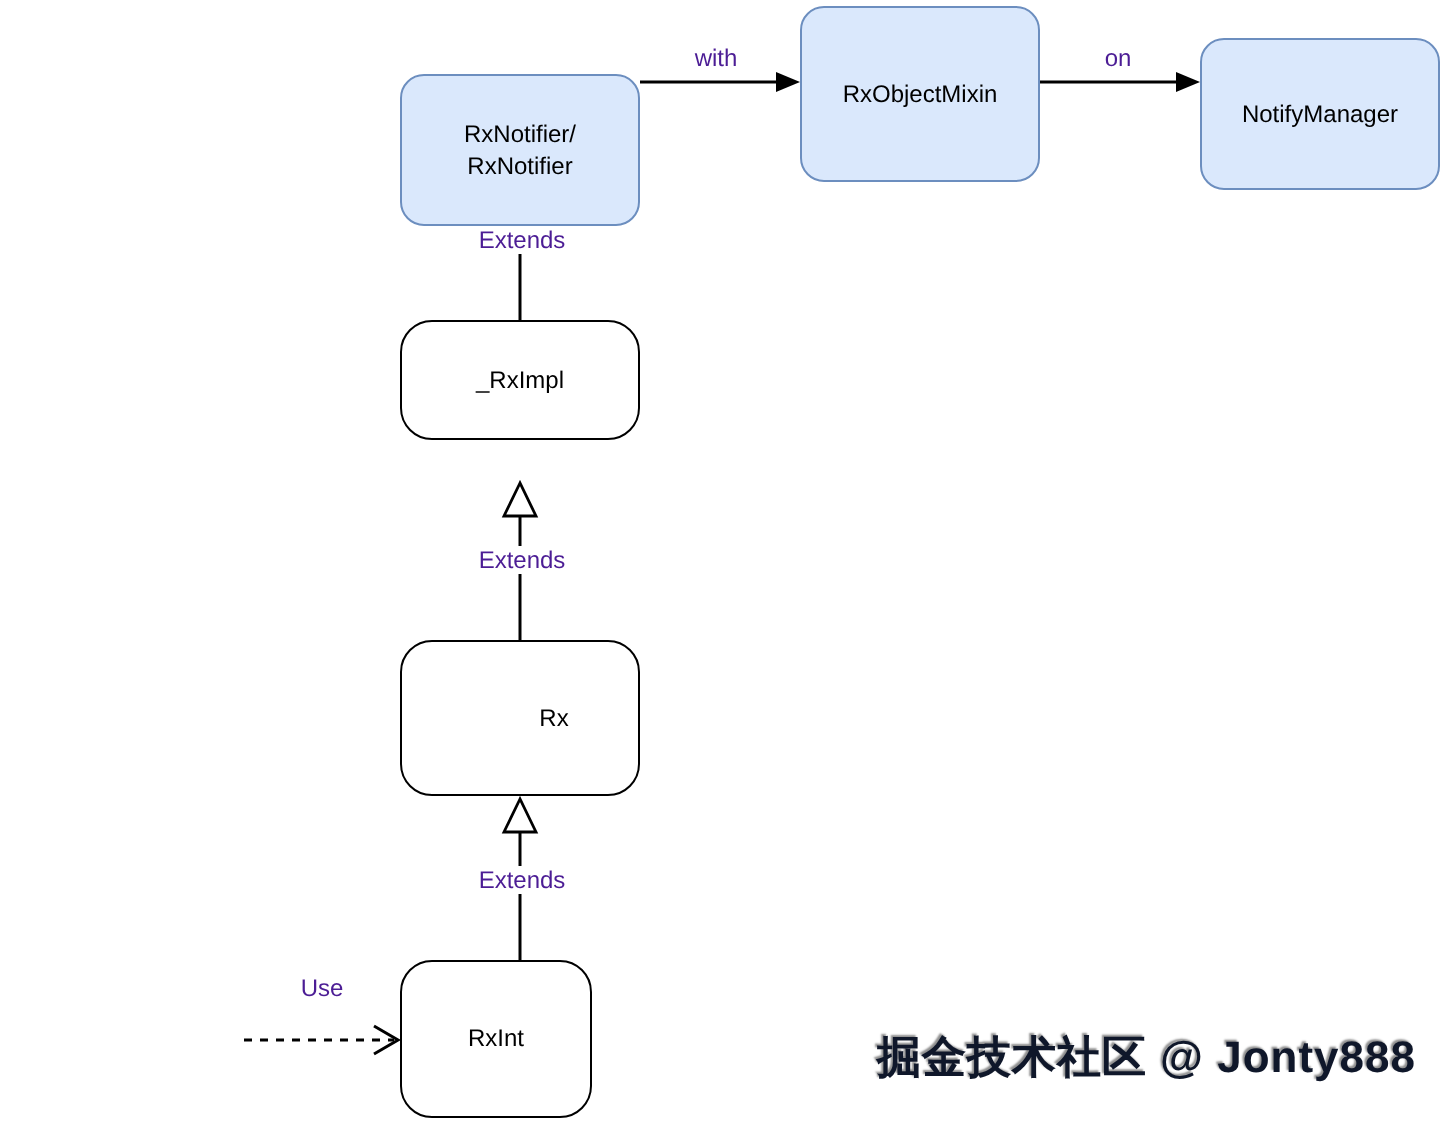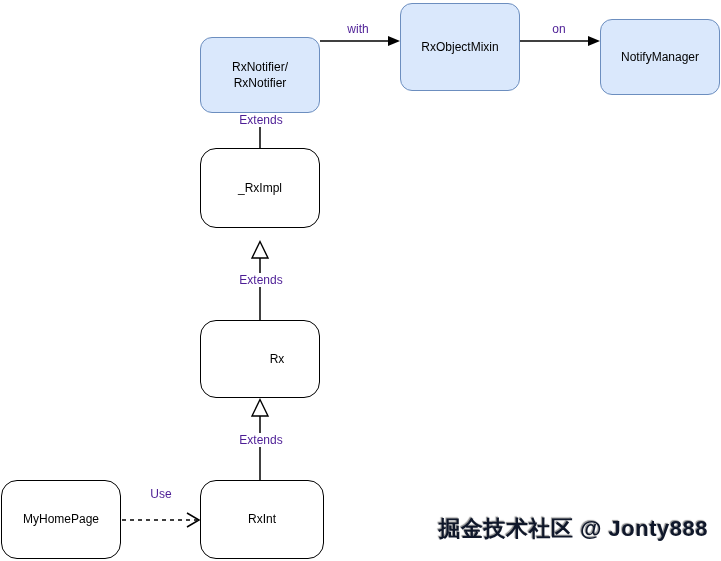--- a/index.html
+++ b/index.html
@@ -123,31 +123,28 @@
     <span>RxNotifier/</span>
     <span>RxNotifier</span>
   </div>
   <div class="node blue" style="left:400px; top:3px; width:120px; height:88px;">
     <span>RxObjectMixin</span>
   </div>
   <div class="node blue" style="left:600px; top:19px; width:120px; height:76px;">
     <span>NotifyManager</span>
   </div>
 
-  <div class="node plain" style="left:200px; top:148px; width:120px; height:80px;">
+  <div class="node plain" style="left:200px; top:160px; width:120px; height:60px;">
     <span>_RxImpl</span>
   </div>
   <div class="node plain" style="left:200px; top:320px; width:120px; height:78px;padding-left:34px;">
     <span>Rx</span>
   </div>
-  <div class="node plain" style="left:200px; top:480px; width:124px; height:79px;">
+  <div class="node plain" style="left:200px; top:480px; width:96px; height:79px;">
     <span>RxInt</span>
-  </div>
-  <div class="node plain" style="left:1px; top:480px; width:120px; height:79px;">
-    <span>MyHomePage</span>
   </div>
 
   <div class="edge-label above-line" style="left:358px; top:29px;">with</div>
   <div class="edge-label above-line" style="left:559px; top:29px;">on</div>
   <div class="edge-label" style="left:261px; top:120px;">Extends</div>
   <div class="edge-label" style="left:261px; top:280px;">Extends</div>
   <div class="edge-label" style="left:261px; top:440px;">Extends</div>
   <div class="edge-label" style="left:161px; top:494px;">Use</div>
 
   <div class="watermark">掘金技术社区 @ Jonty888</div>

